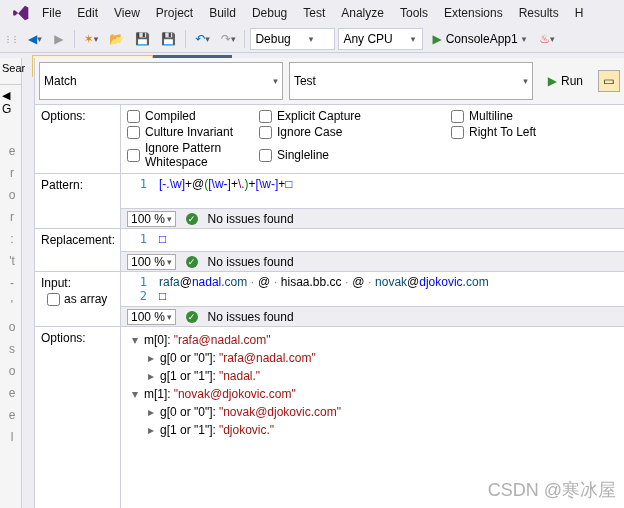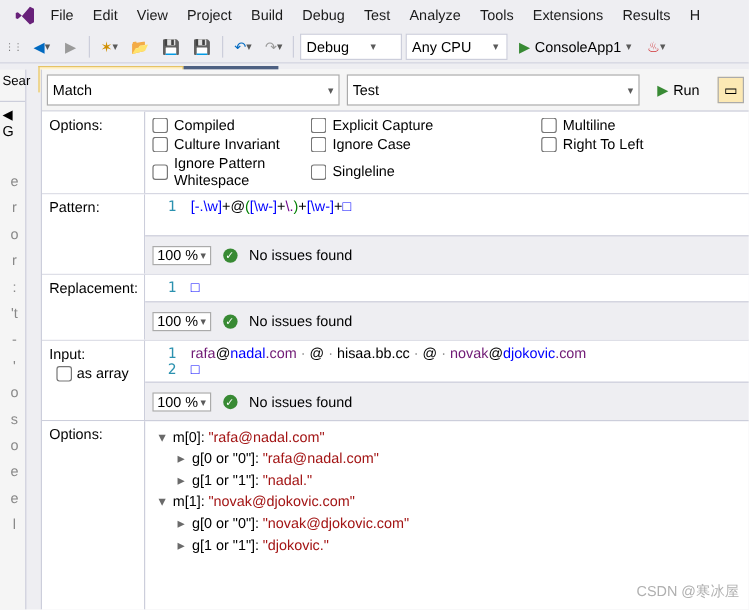--- a/index.html
+++ b/index.html
@@ -27,65 +27,65 @@
 .tab.active { background: #fff2cc; border: 1px solid #e5c365; border-bottom: none; }
 .tab.inactive { background: #4d6082; color: #fff; }
 .close-x { font-size: 11px; color: #6f6f6f; }
 .left-strip { position: absolute; left: 0; top: 58px; width: 22px; height: 450px; border-right: 1px solid #cccedb; background: #f5f5f5; }
 .left-strip .lbl { font-size: 11px; padding: 4px 2px; }
 .left-fade { position: absolute; left: 2px; top: 140px; width: 20px; color: #888; line-height: 22px; font-size: 11px; display: flex; flex-direction: column; align-items: center; }
 
 
 .panel { position: absolute; left: 34px; top: 58px; right: 0; bottom: 0; background: #fff; display: flex; flex-direction: column; border-left: 1px solid #cccedb; }
 .panel-top { display: flex; align-items: center; gap: 6px; padding: 4px; border-bottom: 1px solid #cccedb; background: #f5f5f5; }
-.panel-top select, .combo { flex: 1; height: 26px; border: 1px solid #ababab; background: #fff; padding: 0 4px; font-size: 12px; }
+.panel-top select, .combo { flex: 1; height: 38px; border: 1px solid #ababab; background: #fff; padding: 0 4px; font-size: 12px; }
 .combo { display: flex; align-items: center; justify-content: space-between; }
 .run-btn { display: inline-flex; align-items: center; gap: 4px; padding: 0 8px; height: 22px; border: 1px solid transparent; }
 .sq-btn { width: 22px; height: 22px; border: 1px solid #ababab; display: flex; align-items: center; justify-content: center; background: #fce9b4; }
 
 
 .row { display: flex; border-bottom: 1px solid #cccedb; }
 .row-label { width: 86px; padding: 4px 6px; font-size: 12px; border-right: 1px solid #cccedb; background: #fff; }
 .row-body { flex: 1; display: flex; flex-direction: column; }
 .opts { display: grid; grid-template-columns: 120px 180px 110px; gap: 2px 12px; padding: 4px 6px; }
 .chk { display: flex; align-items: center; gap: 5px; font-size: 12px; }
 .chk input { width: 13px; height: 13px; }
 
 .code-area { display: flex; background: #fff; min-height: 34px; }
 .gutter { width: 34px; text-align: right; padding: 3px 8px 3px 0; color: #2b91af; font-family: Consolas, monospace; font-size: 12px; border-right: 0; }
 .code-lines { flex: 1; padding: 3px 4px; font-family: Consolas, monospace; font-size: 12px; white-space: pre; }
-.status-strip { display: flex; align-items: center; gap: 10px; background: #eeeef2; border-top: 1px solid #cccedb; height: 32px; padding: 0 6px; }
+.status-strip { display: flex; align-items: center; gap: 10px; background: #eeeef2; border-top: 1px solid #cccedb; height: 20px; padding: 0 6px; }
 .zoom { display: flex; align-items: center; gap: 2px; border: 1px solid #ababab; background: #fff; height: 16px; padding: 0 3px; font-size: 11px; }
 .ok-icon { width: 12px; height: 12px; border-radius: 50%; background: #388a34; color: #fff; display: inline-flex; align-items: center; justify-content: center; font-size: 9px; }
 
 .as-array { display: flex; align-items: center; gap: 4px; padding: 2px 6px; font-size: 11px; }
 
 
 .re-lit { color: #000; }
 .re-charclass { color: #0000ff; }
 .re-esc { color: #6f008a; }
 .re-quant { color: #000; }
 .re-group { color: #008000; }
 
 
-.email-a { color: #701a75; }
+.email-a { color: #0c4a6e; }
 .email-b { color: #0000ff; }
 .at { color: #000; }
 .dot-mark { color: #888; }
 .placeholder-sq { color: #0000ff; }
 
 
 .results { flex: 1; padding: 4px 8px; font-family: Consolas, monospace; font-size: 12px; overflow: hidden; }
 .tree-line { display: flex; align-items: center; gap: 3px; line-height: 18px; }
 .tw { display: inline-block; width: 12px; text-align: center; color: #6a6a6a; }
 .ind1 { padding-left: 16px; }
 .m-key { color: #000; }
 .m-val { color: #a31515; }
 
-.watermark { position: absolute; right: 8px; bottom: 6px; color: #b0b0b0; font-size: 12px; pointer-events: none; }
+.watermark { position: absolute; right: 8px; bottom: 6px; color: #b0b0b0; font-size: 18px; pointer-events: none; }
 .chev { font-size: 9px; color: #5a5a5a; }
 </style>
 </head>
 <body>
 
 <div class="menubar">
   <span class="vs-logo">
     <svg viewBox="0 0 32 32">
         <path fill="#68217a" d="M23 3l6 3v20l-6 3-12-12 12-14zM11 16l-6 5-3-1V12l3-1 6 5z"></path>
       </svg>

